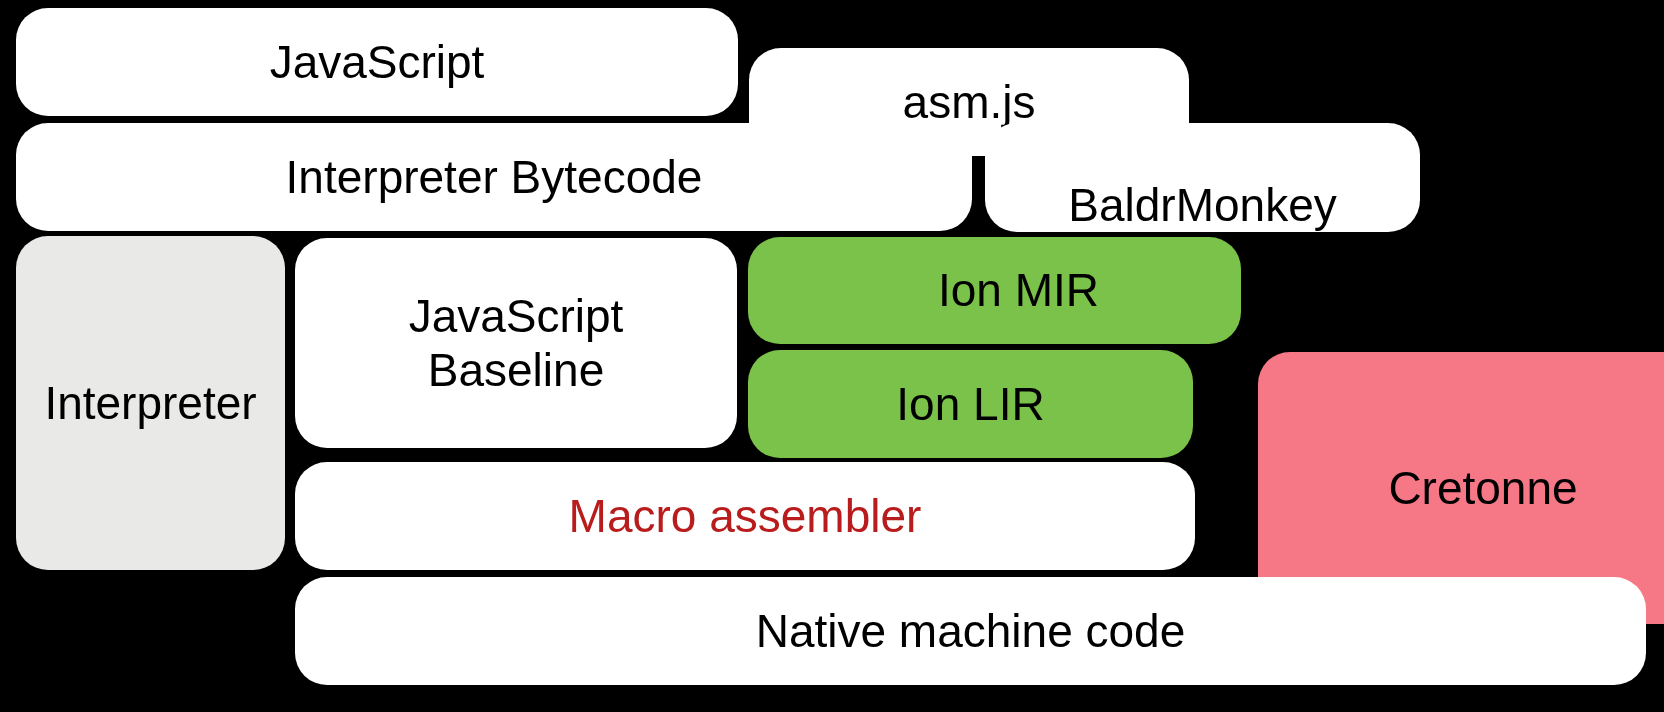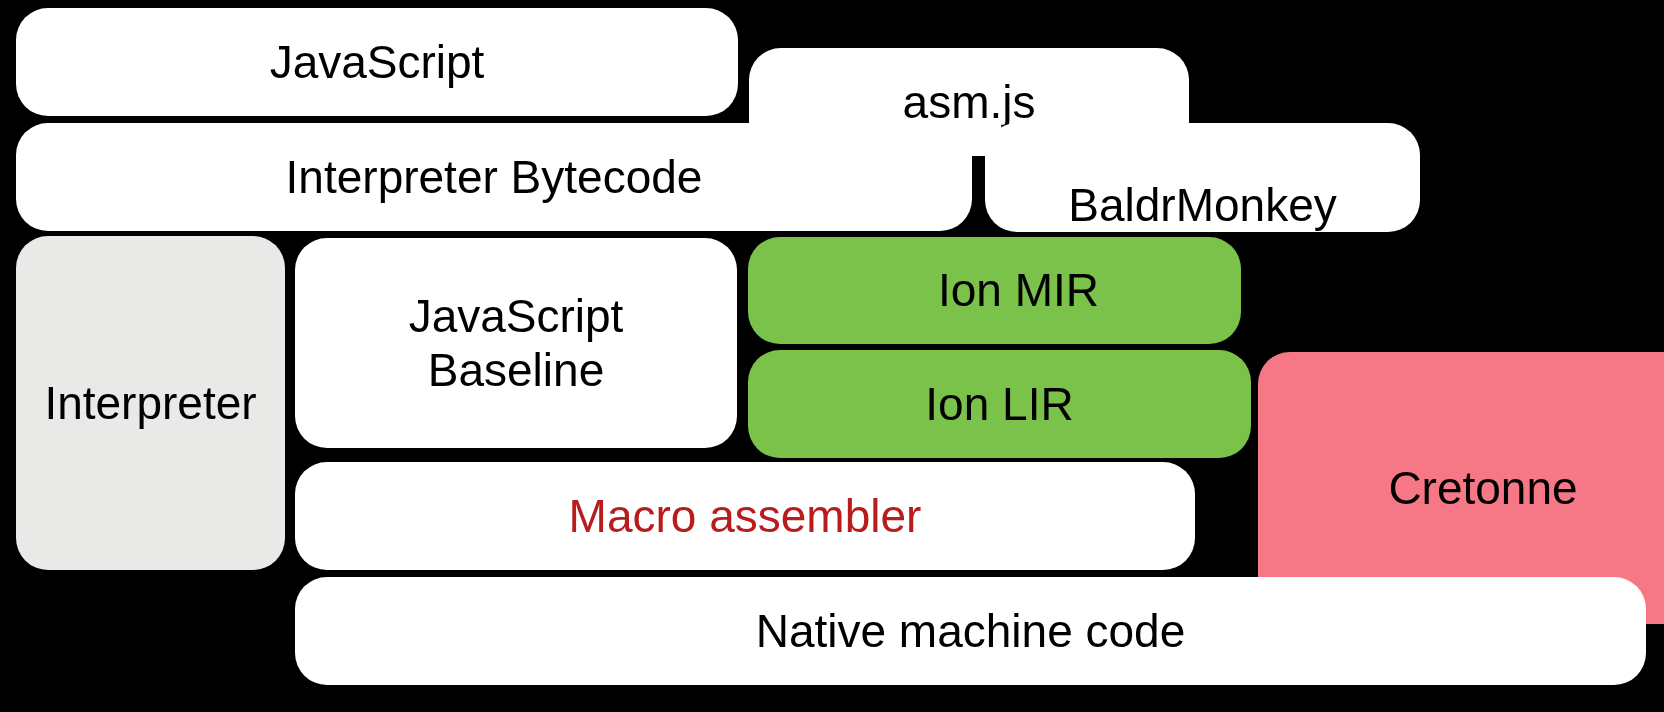--- a/index.html
+++ b/index.html
@@ -33,21 +33,21 @@
   .n-asmjs             { left: 749px;  top: 8px;   width: 440px;  height: 108px; }
   .n-wasm              { left: 1200px; top: 8px;   width: 447px;  height: 108px; }
   
   .n-bytecode          { left: 16px;   top: 123px; width: 956px;  height: 108px; }
   .n-baldrmonkey       { left: 985px;  top: 123px; width: 435px;  height: 109px; align-items: flex-end; }
   
   .n-interpreter       { left: 16px;   top: 236px; width: 269px;  height: 334px; }
   .n-baseline          { left: 295px;  top: 238px; width: 442px;  height: 210px; }
   .n-baseline .label   { width: 280px; }
   .n-ion-mir           { left: 748px;  top: 237px; width: 445px;  height: 107px; padding-left: 48px; }
-  .n-ion-lir           { left: 748px;  top: 350px; width: 503px;  height: 108px; }
+  .n-ion-lir           { left: 748px;  top: 350px; width: 445px;  height: 108px; }
   .n-cretonne          { left: 1258px; top: 352px; width: 450px;  height: 272px; }
   
   .n-macro             { left: 295px;  top: 462px; width: 900px;  height: 108px; }
   .n-native            { left: 295px;  top: 577px; width: 1351px; height: 108px; }
 </style>
 </head>
 <body>
 
 <div class="stage" style="background: rgb(0, 0, 0);">
 

